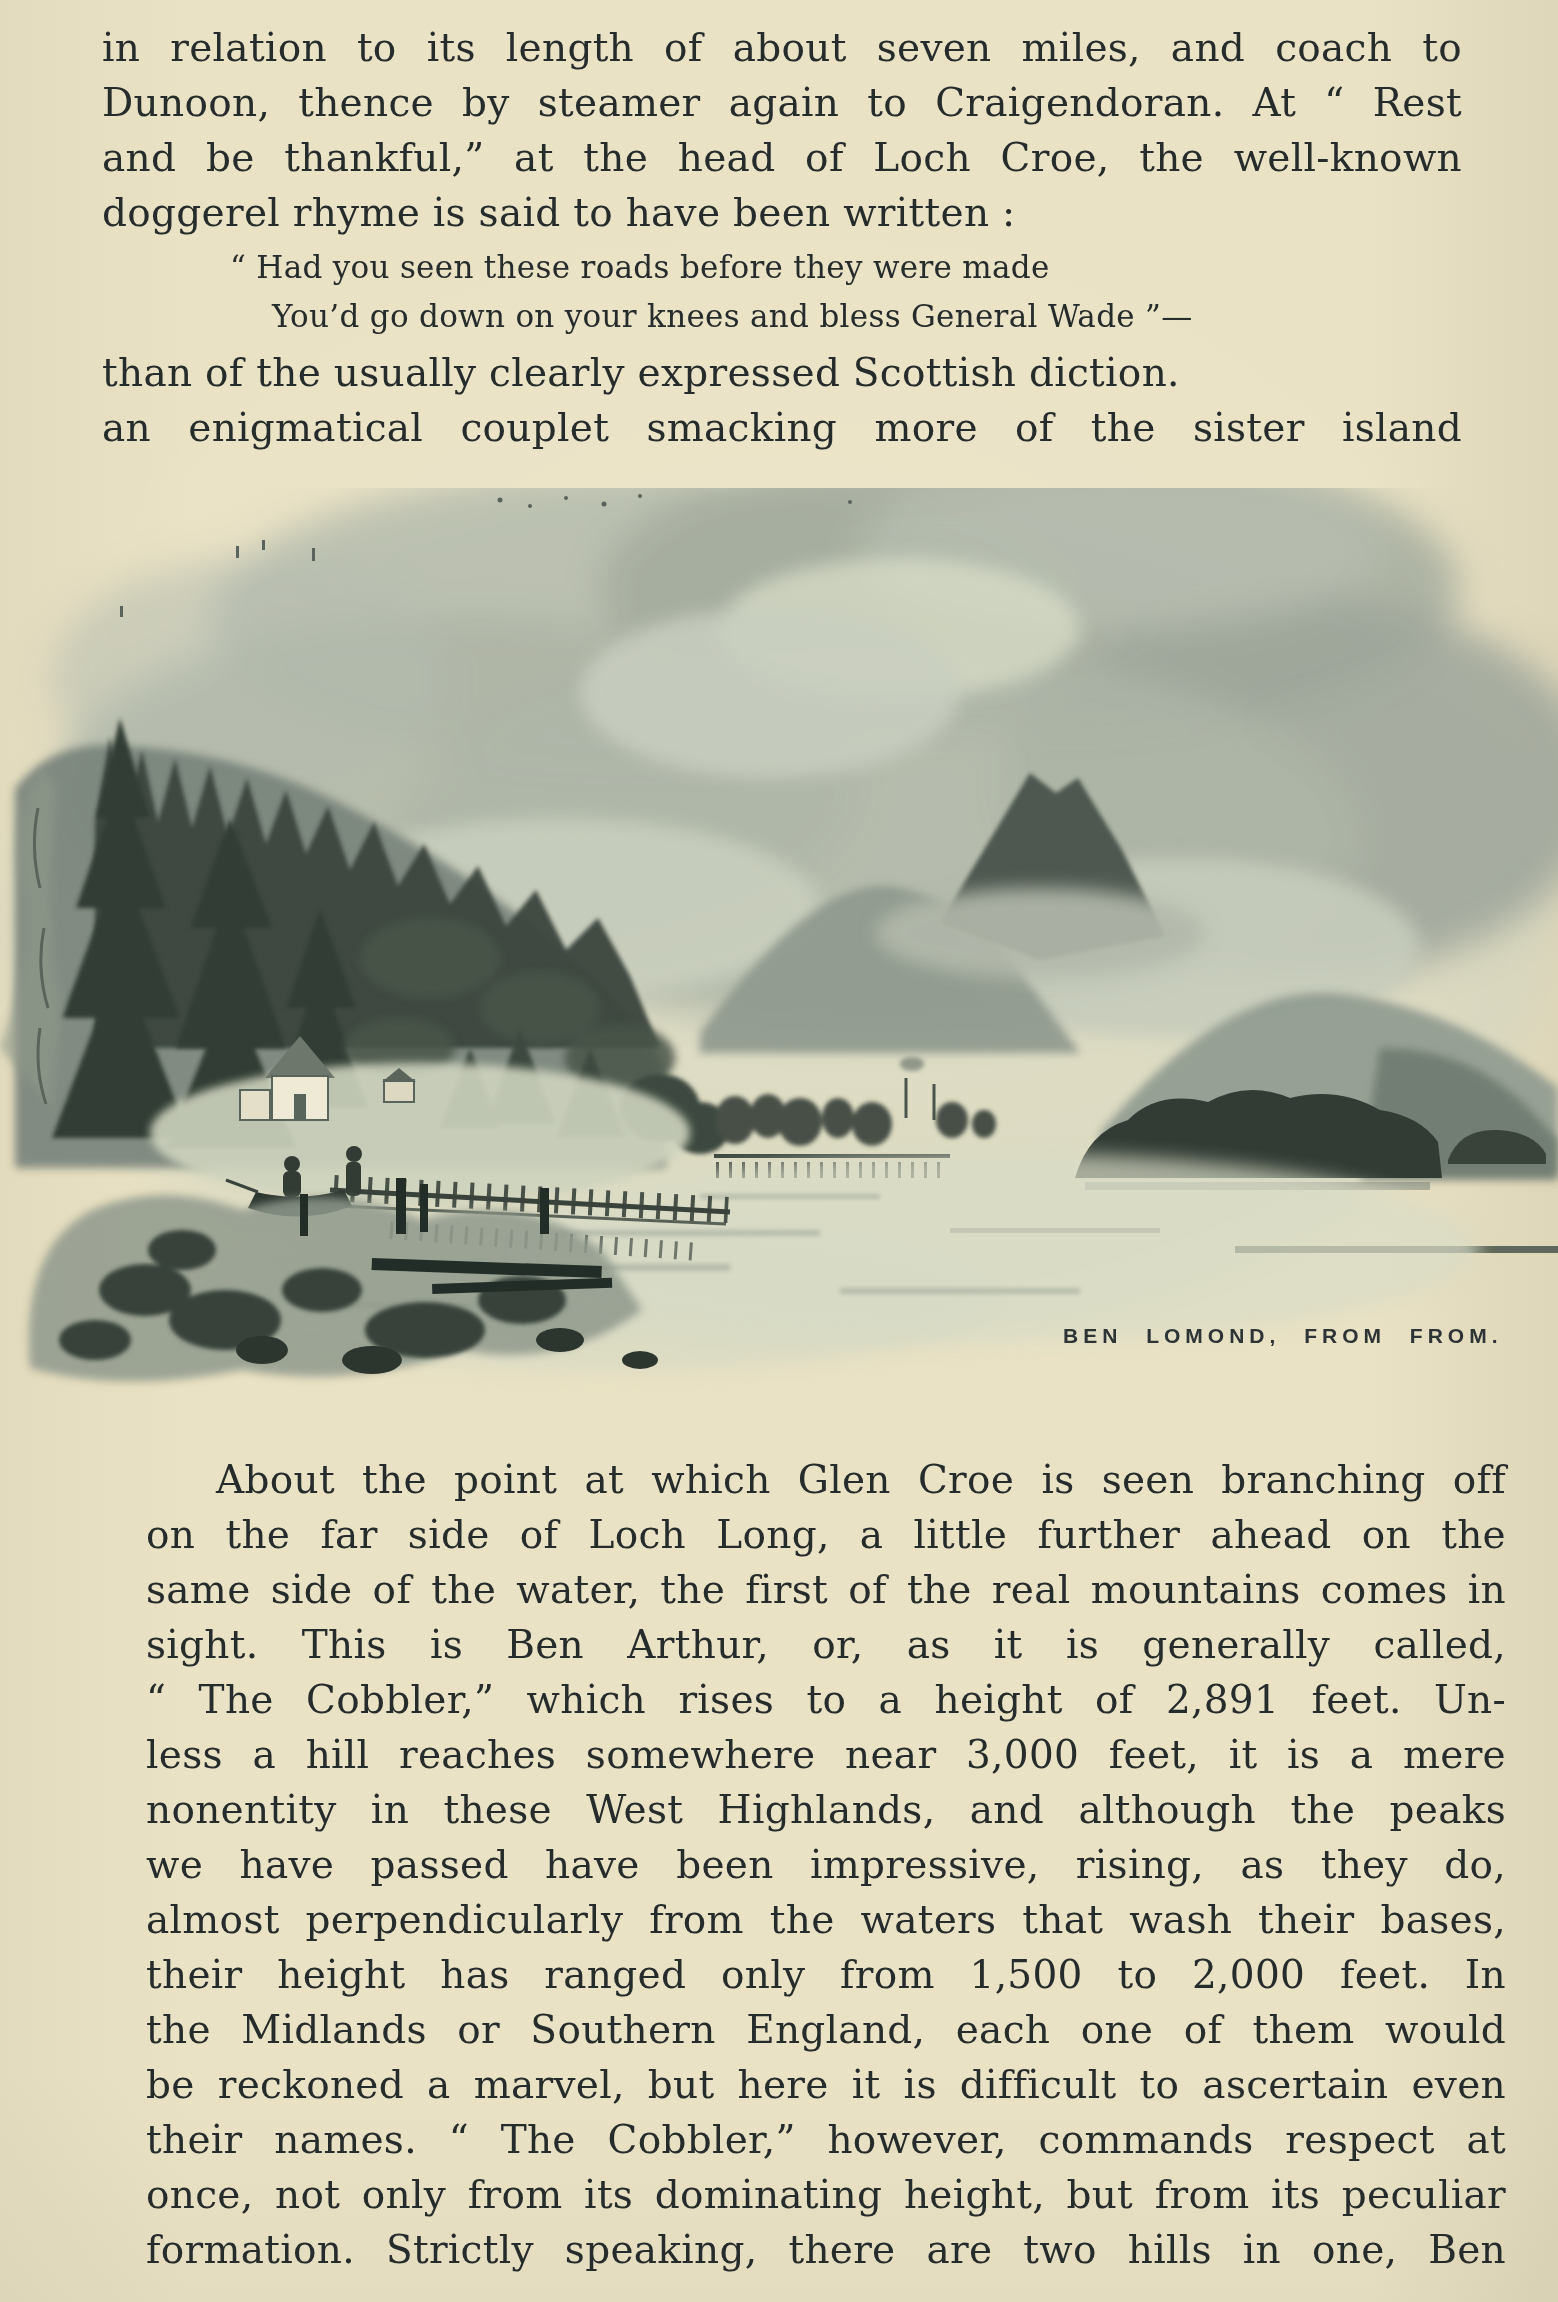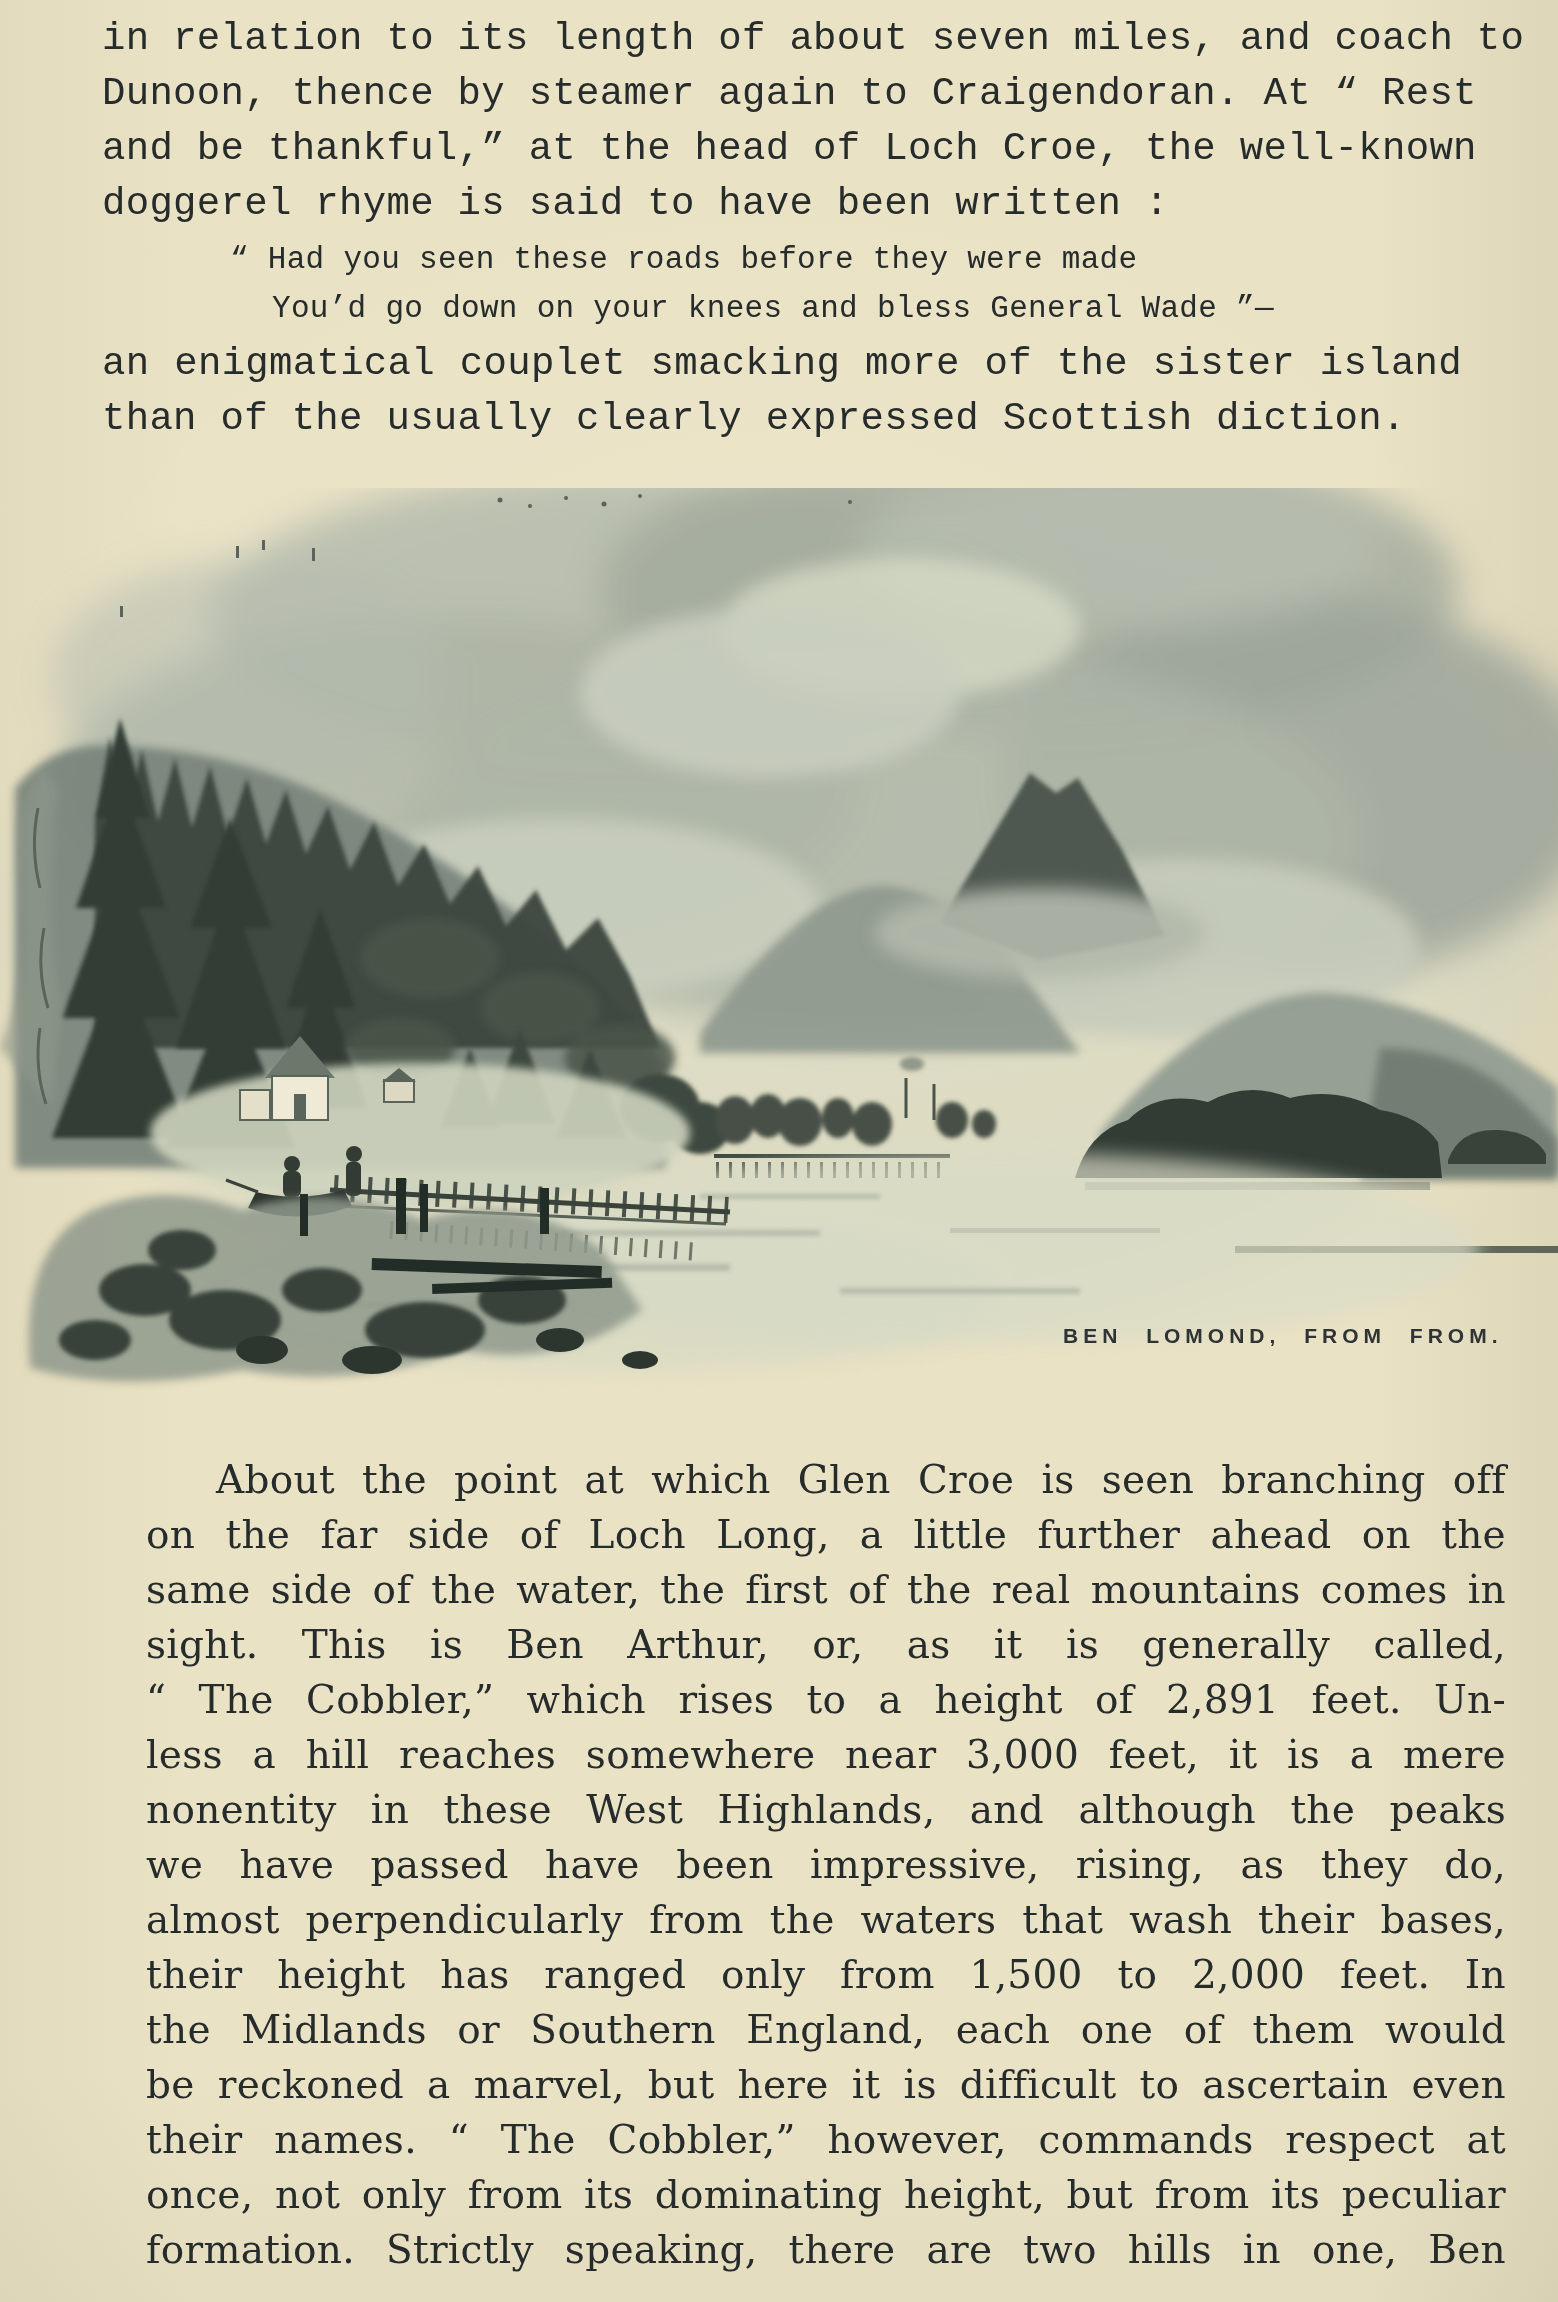--- a/index.html
+++ b/index.html
@@ -9,21 +9,21 @@
     color:#262b2b;
     font-family:"DejaVu Serif","Liberation Serif",serif;
   }
   .paper-tone{
     position:absolute;inset:0;pointer-events:none;
     background:
       radial-gradient(ellipse 1200px 800px at 50% 30%, rgba(255,255,255,0.10), rgba(0,0,0,0) 70%),
       linear-gradient(90deg, rgba(120,110,80,0.06), rgba(0,0,0,0) 12%, rgba(0,0,0,0) 88%, rgba(120,110,80,0.10)),
       linear-gradient(0deg, rgba(120,110,80,0.05), rgba(0,0,0,0) 10%);
   }
-  .top-block{position:absolute;left:102px;top:12px;width:1360px;font-family:Liberation Mono, monospace;}
+  .top-block{position:absolute;left:102px;top:20px;width:1360px;}
   .main-paragraph{position:absolute;left:102px;top:1452px;width:1360px;margin-left:44px;}
   .line{
     font-size:39px;line-height:55px;letter-spacing:0.3px;
     text-align:justify;text-align-last:justify;
     white-space:nowrap; 
   }
   .line.short{text-align-last:left;}
   .line.indent{text-indent:70px;}
   .verse{margin:3px 0 4px 128px;}
   .verse-line{font-size:31px;line-height:49px;letter-spacing:0.3px;}
@@ -44,22 +44,22 @@
 
 <section class="top-block">
   <div class="line">in relation to its length of about seven miles, and coach to</div>
   <div class="line">Dunoon, thence by steamer again to Craigendoran. At “ Rest</div>
   <div class="line">and be thankful,” at the head of Loch Croe, the well-known</div>
   <div class="line short">doggerel rhyme is said to have been written :</div>
   <div class="verse">
     <div class="verse-line v1">“ Had you seen these roads before they were made</div>
     <div class="verse-line v2">You’d go down on your knees and bless General Wade ”—</div>
   </div>
+  <div class="line short">than of the usually clearly expressed Scottish diction.</div>
   <div class="line">an enigmatical couplet smacking more of the sister island</div>
-  <div class="line short">than of the usually clearly expressed Scottish diction.</div>
 </section>
 
 <figure class="illustration">
   <svg width="1558" height="915" viewBox="0 0 1558 915" xmlns="http://www.w3.org/2000/svg">
     <defs>
       <filter id="b18" x="-40%" y="-40%" width="180%" height="180%">
           <feGaussianBlur stdDeviation="18"></feGaussianBlur>
         </filter>
       <filter id="b9" x="-40%" y="-40%" width="180%" height="180%">
           <feGaussianBlur stdDeviation="9"></feGaussianBlur>

